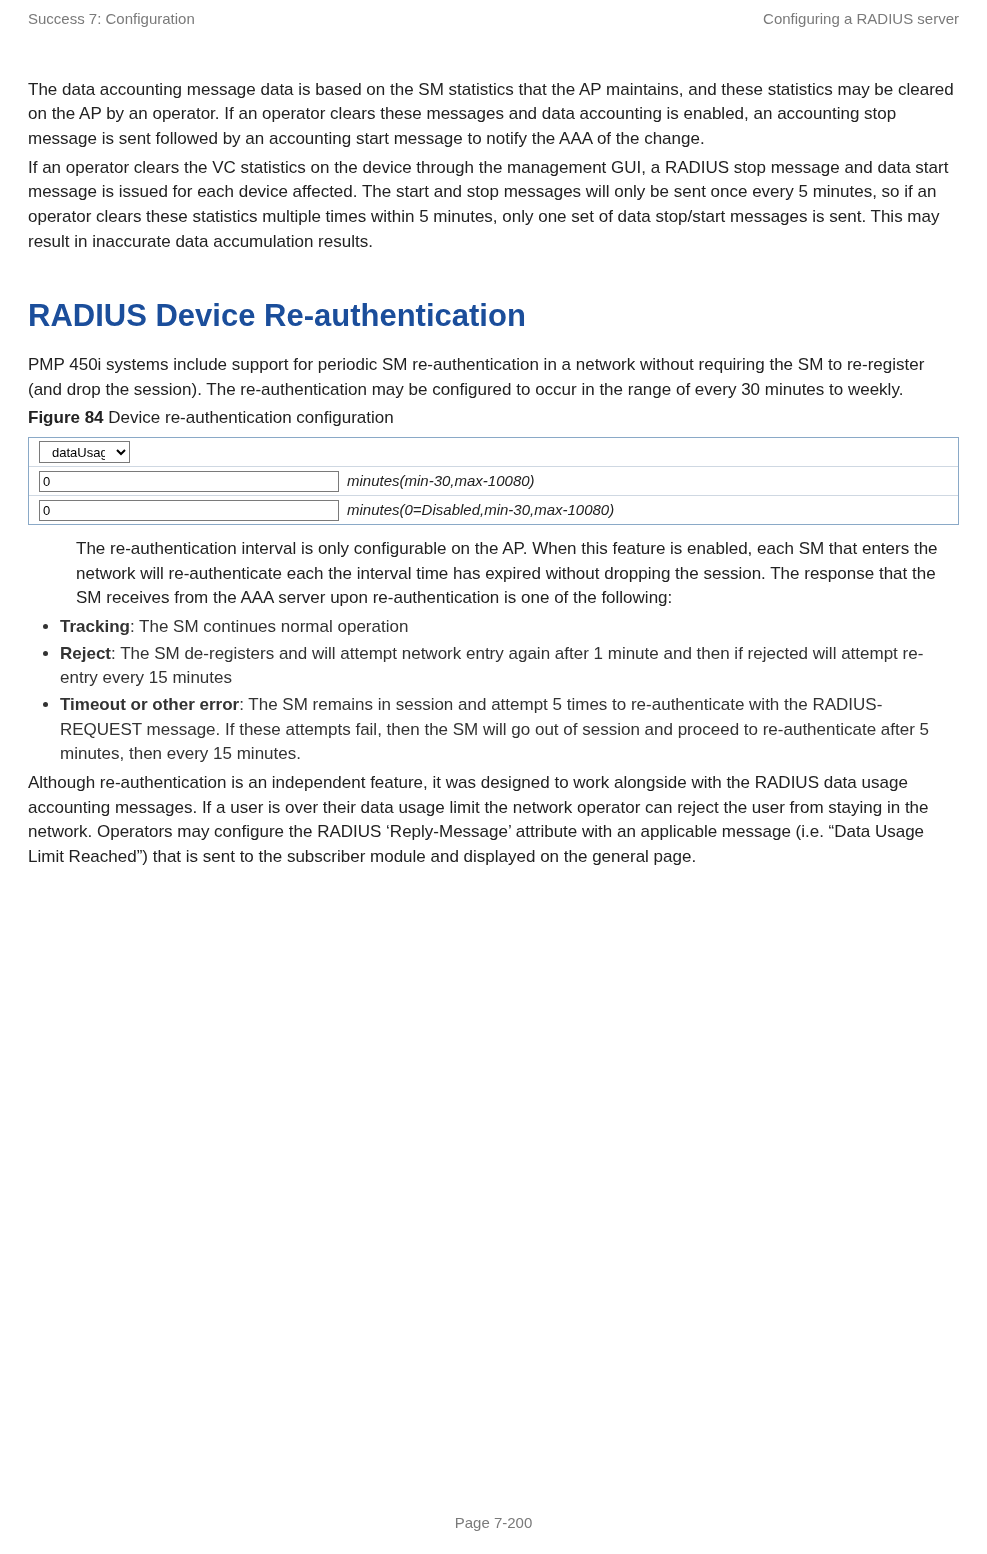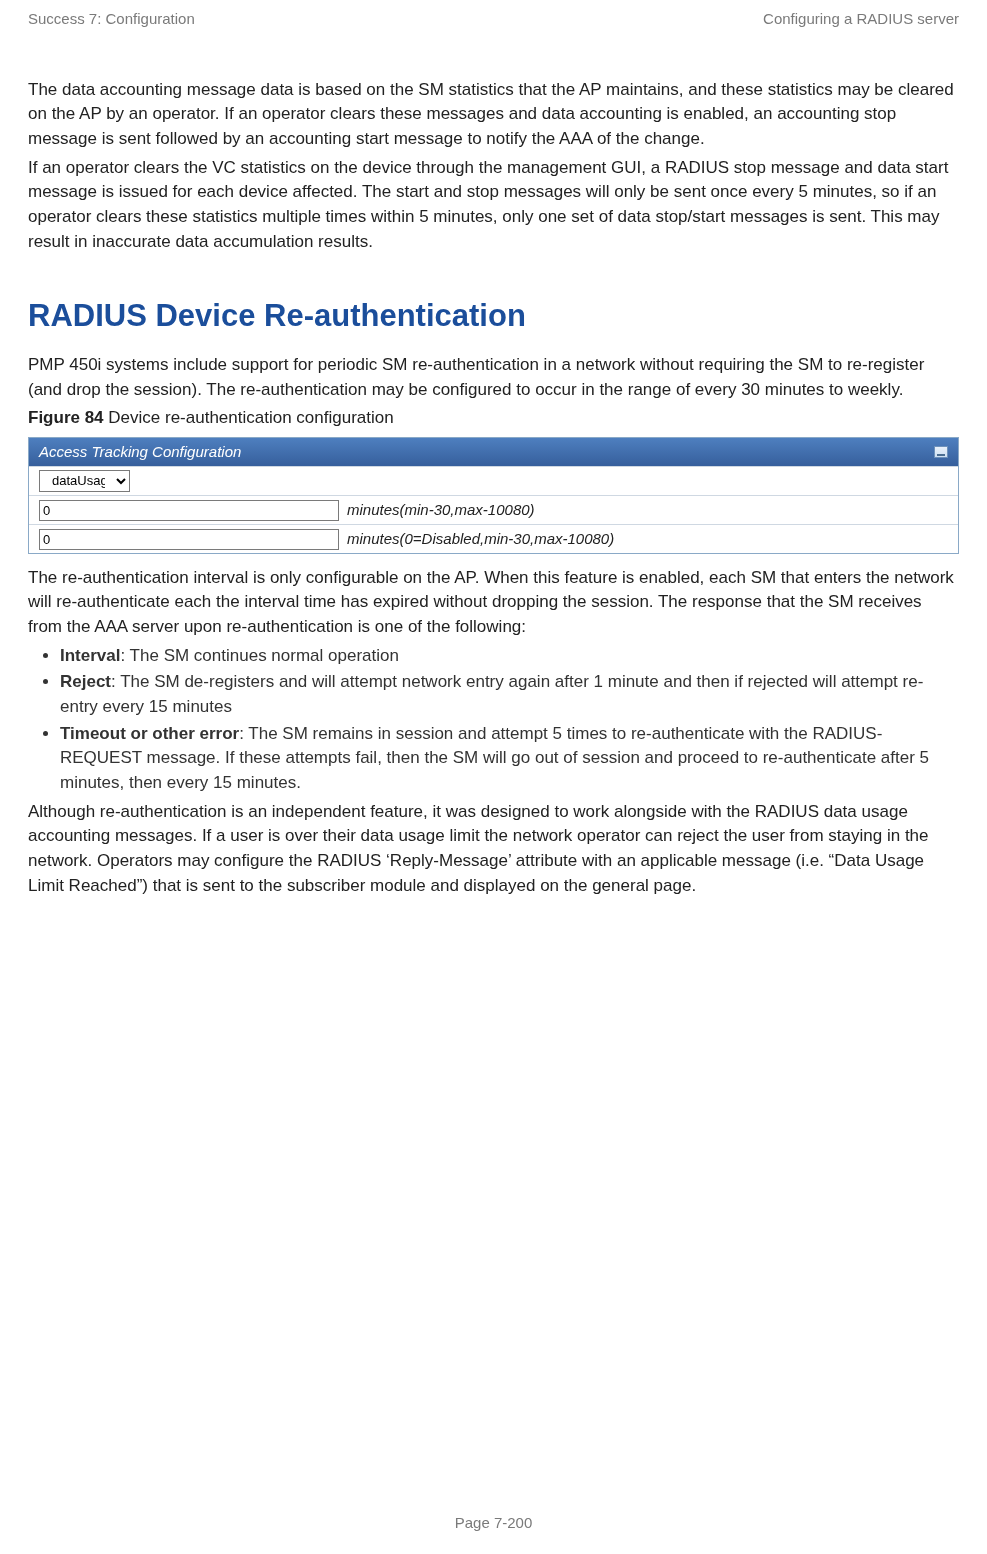--- a/index.html
+++ b/index.html
@@ -76,21 +76,21 @@
   select.fake, input.fake {
     font-family: Arial, sans-serif;
     font-size: 13px;
     border: 1px solid #7a7a7a;
     background: #fff;
     color: #000;
   }
   select.fake { height: 22px; padding: 1px 8px; width: 91px; }
   input.fake { height: 21px; padding: 1px 3px; width: 300px; }
   .hint { font-style: italic; color: #222; }
-  .after-box { margin-top: 12px; }
+  .after-box { margin-top: 12px; margin-left: 48px; }
   ul.bullets { list-style: disc; margin-left: 32px; margin-top:4px; }
   ul.bullets li { margin-bottom: 2px; }
   .footer {
     position: absolute;
     bottom: 20px;
     left: 0; right: 0;
     text-align: center;
     color: #7a7a7a;
     font-size: 15px;
   }
@@ -107,24 +107,20 @@
 <p class="para gap-between">If an operator clears the VC statistics on the device through the management GUI, a RADIUS stop message and data start message is issued for each device affected.  The start and stop messages will only be sent once every 5 minutes, so if an operator clears these statistics multiple times within 5 minutes, only one set of data stop/start messages is sent.  This may result in inaccurate data accumulation results.</p>
 
 <h2 class="section-title">RADIUS Device Re-authentication</h2>
 <p class="para">PMP 450i systems include support for periodic SM re-authentication in a network without requiring the SM to re-register (and drop the session). The re-authentication may be configured to occur in the range of every 30 minutes to weekly.</p>
 
 <p class="para fig-caption">
   <b>Figure 84</b><span> Device re-authentication configuration</span>
 </p>
 
 <div class="config-box">
-  <div class="config-titlebar">
-    <span>Access Tracking Configuration</span>
-    <span class="minimize-icon"></span>
-  </div>
 
   <div class="config-row">
     <div class="value-col">
       <select class="fake">
         <option>dataUsage</option>
       </select>
     </div>
   </div>
 
   <div class="config-row">
@@ -138,20 +134,20 @@
     <div class="value-col">
       <input class="fake" value="0" style="">
       <span class="hint">minutes(0=Disabled,min-30,max-10080)</span>
     </div>
   </div>
 </div>
 
 <p class="para after-box">The re-authentication interval is only configurable on the AP.  When this feature is enabled, each SM that enters the network will re-authenticate each the interval time has expired without dropping the session. The response that the SM receives from the AAA server upon re-authentication is one of the following:</p>
 
 <ul class="bullets">
-  <li><b>Interval</b><span>: The SM continues normal operation</span></li>
+  <li><b>Tracking</b><span>: The SM continues normal operation</span></li>
   <li><b>Reject</b><span>: The SM de-registers and will attempt network entry again after 1 minute and then if rejected will attempt re-entry every 15 minutes</span></li>
   <li><b>Timeout or other error</b><span>: The SM remains in session and attempt 5 times to re-authenticate with the RADIUS-REQUEST message. If these attempts fail, then the SM will go out of session and proceed to re-authenticate after 5 minutes, then every 15 minutes.</span></li>
 </ul>
 
 <p class="para" style="margin-top:4px;">Although re-authentication is an independent feature, it was designed to work alongside with the RADIUS data usage accounting messages. If a user is over their data usage limit the network operator can reject the user from staying in the network. Operators may configure the RADIUS ‘Reply-Message’ attribute with an applicable message (i.e. “Data Usage Limit Reached”) that is sent to the subscriber module and displayed on the general page.</p>
 
 <div class="footer">Page 7-200</div>
 
 </body></html>

